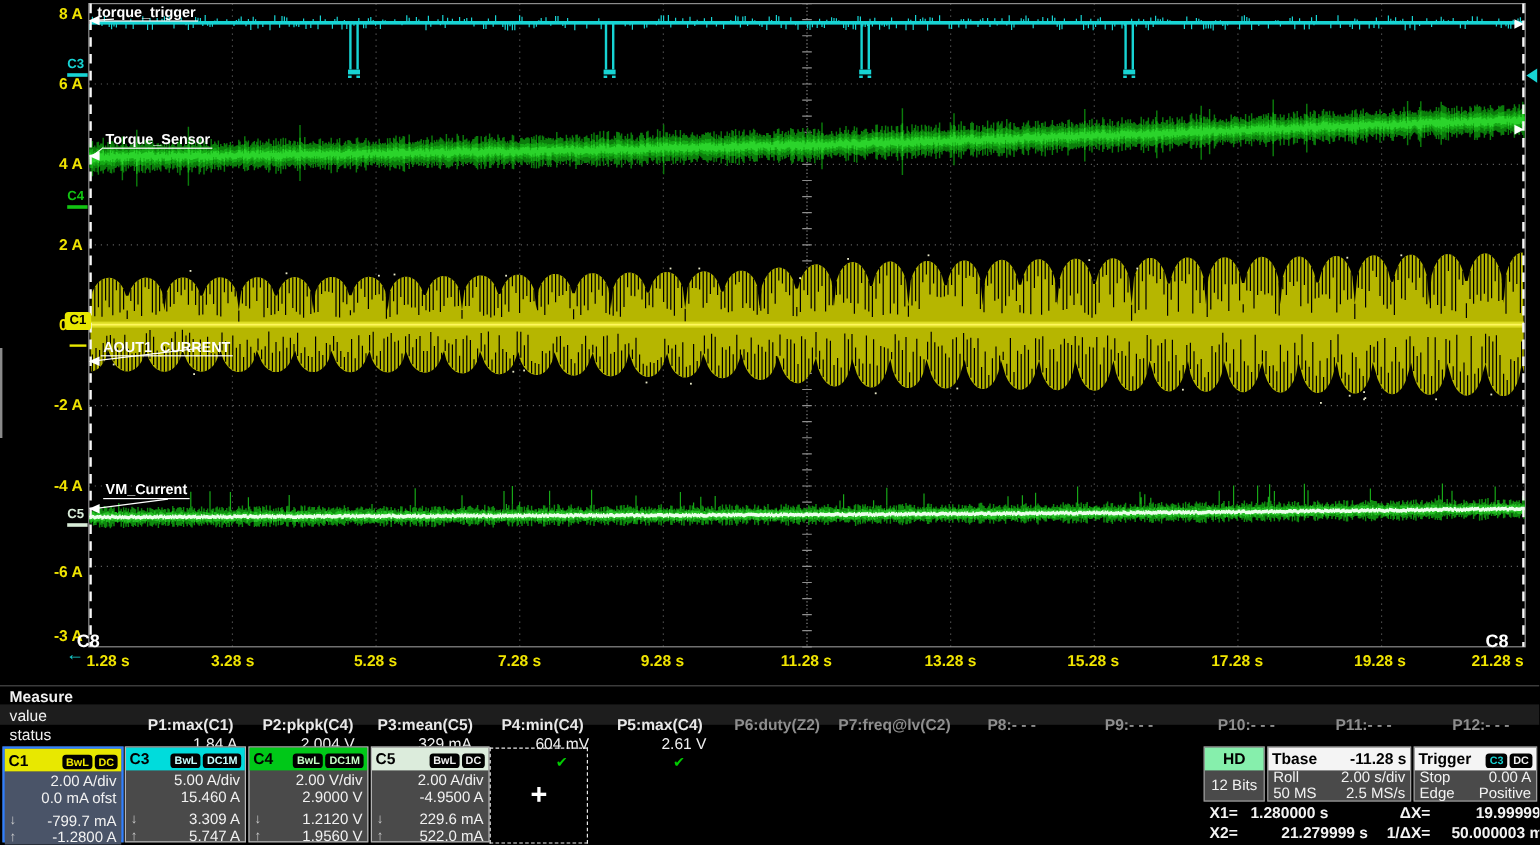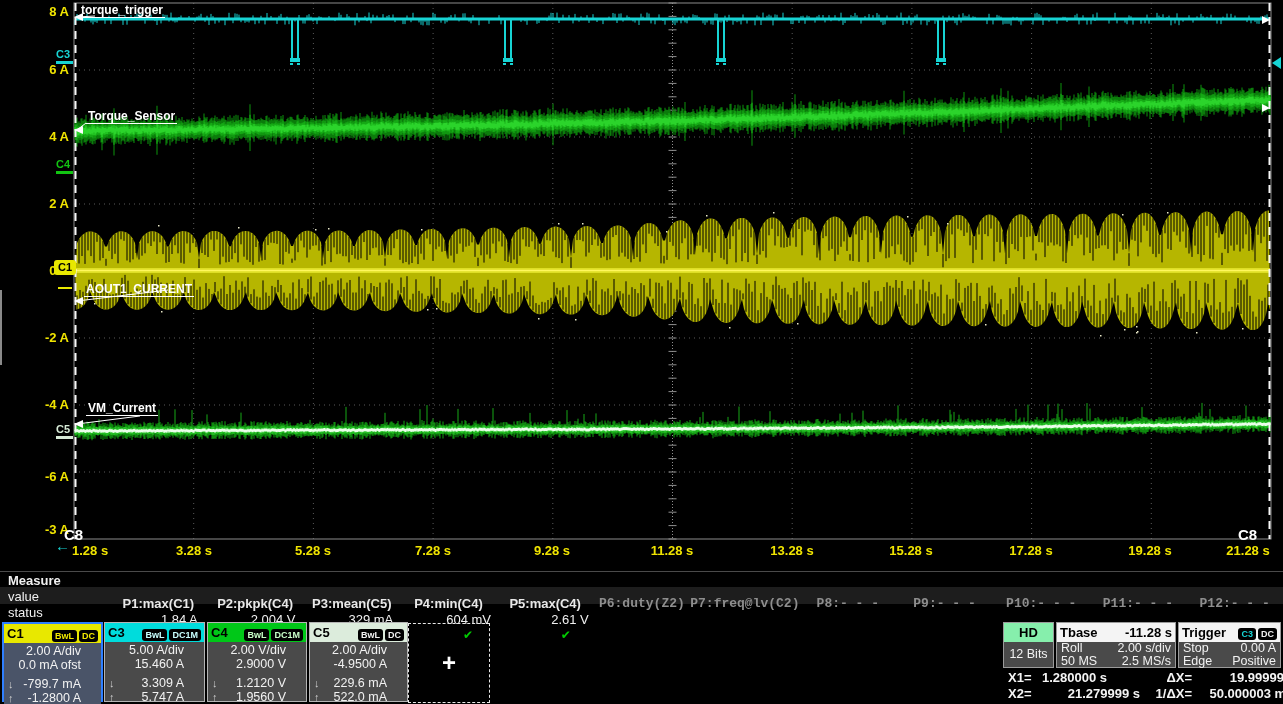--- a/index.html
+++ b/index.html
@@ -11,31 +11,31 @@
   .xlab{position:absolute;top:543px;width:72px;text-align:center;color:#f0e400;font-size:13px;font-weight:bold;}
   
   .trlab{position:absolute;color:#fff;font-size:12px;font-weight:bold;border-bottom:1px solid #fff;padding:0 2px 1px 2px;line-height:12px;}
   .chmark{position:absolute;font-size:11px;font-weight:bold;line-height:11px;}
   .chmark .bar{position:absolute;left:0;top:12px;width:17px;height:3px;}
   .c8lab{position:absolute;color:#fff;font-size:15px;font-weight:bold;}
   
   .mrowlab{position:absolute;left:8px;color:#f0f0f0;font-size:13px;}
   .mgrid{position:absolute;left:110px;width:1173px;display:grid;grid-template-columns:repeat(12,1fr);margin-top:23px;}
   .mh{text-align:center;color:#e8e8e8;font-size:13px;font-weight:600;white-space:nowrap;}
-  .mh.dim{color:#8e8e8e;font-family:Liberation Mono, monospace;}
+  .mh.dim{color:#8e8e8e;}
   .mv{text-align:right;padding-right:10px;color:#f0f0f0;font-size:13px;white-space:nowrap;}
   .ck{text-align:center;transform:translateX(16px);color:#00cc00;font-size:12px;font-weight:bold;}
   .valstrip{position:absolute;left:0;top:587px;width:1283px;height:17px;background:#1d1d1d;}
   
   .chbox{position:absolute;top:622px;height:80px;border:1px solid #b4b4b4;box-sizing:border-box;background:#4a4a4a;}
   .chbox.sel{border:2px solid #2f7fff;}
   .chhd{height:19px;display:flex;align-items:center;justify-content:space-between;padding:0 3px;box-sizing:border-box;}
   .chname{font-size:13px;font-weight:bold;color:#000;}
   .chip{display:inline-block;background:#000;border-radius:3px;font-size:9px;font-weight:bold;padding:1px 3px;margin-left:2px;line-height:10px;}
-  .chbody{padding:1px 20px 0 4px;color:#f2f2f2;font-size:12.5px;}
+  .chbody{padding:1px 4px 0 4px;color:#f2f2f2;font-size:12.5px;}
   .r{height:14px;line-height:14px;text-align:right;white-space:nowrap;}
   .r.gap{margin-top:5px;}
   .arr{float:left;color:#cfcfcf;font-size:11px;}
   
   .ibox{position:absolute;top:622px;height:46px;border:1px solid #9a9a9a;box-sizing:border-box;background:#4a4a4a;}
   .ihd{height:19px;display:flex;align-items:center;justify-content:space-between;padding:0 3px;box-sizing:border-box;background:#f4f4f4;color:#000;font-size:13px;font-weight:bold;}
   .irow{display:flex;justify-content:space-between;padding:0 4px;color:#f2f2f2;font-size:12.5px;height:13px;line-height:13px;}
   .xrow{position:absolute;display:flex;color:#f4f4f4;font-size:13px;font-weight:600;line-height:15px;}
   .xrow span{display:inline-block;white-space:nowrap;}
   .addbox{position:absolute;left:408px;top:623px;width:80px;height:78px;border:1px dashed #e8e8e8;color:#fff;

